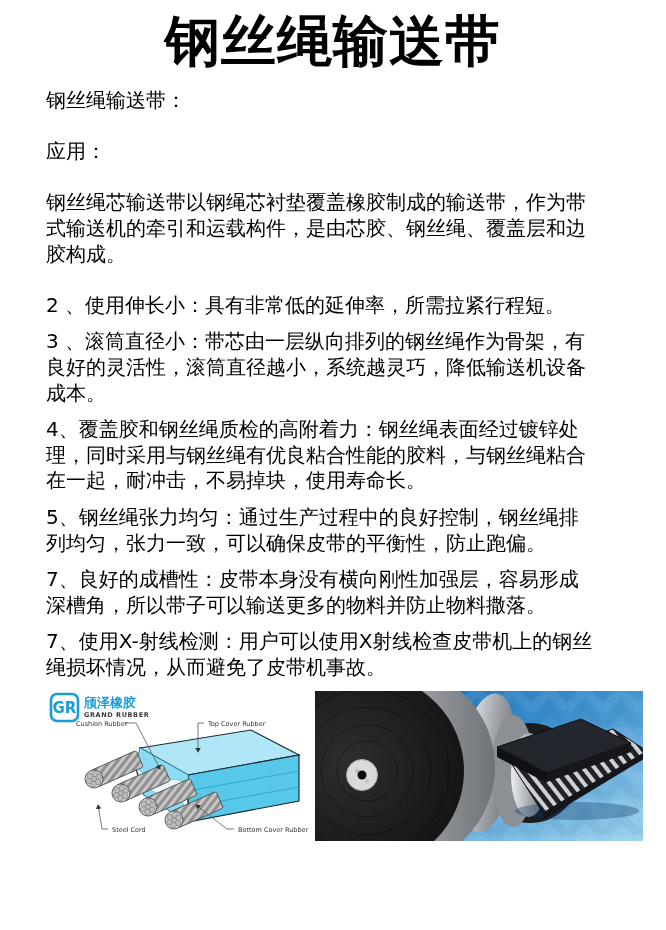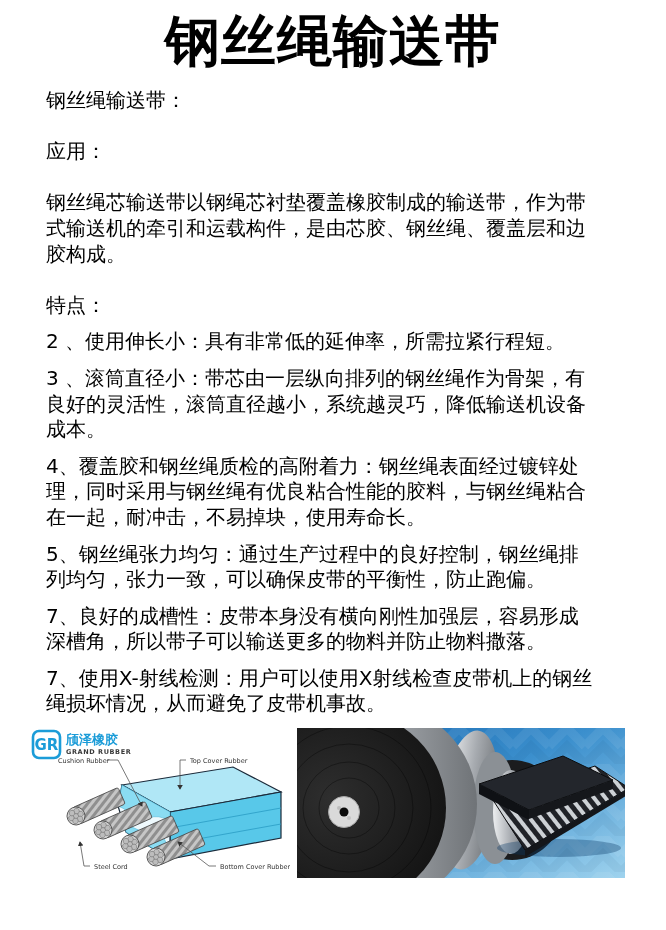--- a/index.html
+++ b/index.html
@@ -13,35 +13,34 @@
   }
   .content{
     width:574px;margin-left:35px;
     font-size:20px;line-height:25.6px;
     line-break:anywhere;overflow-wrap:anywhere;
   }
   .content p{margin:11px;}
   .content p.gap{margin-bottom:25.6px;}
   .media-row{
     display:flex;align-items:flex-start;gap:7px;
-    margin:8px 0 0 30px;
+    margin:8px 0 0 48px;
   }
   .media-row svg{display:block;}
   .lbl{font-size:6.5px;fill:#333;}
 </style>
 </head>
 <body>
 
 <h1 class="page-title">钢丝绳输送带</h1>
 
 <div class="content">
   <p class="gap">钢丝绳输送带：</p>
   <p class="gap">应用：</p>
   <p class="gap"> 钢丝绳芯输送带以钢绳芯衬垫覆盖橡胶制成的输送带，作为带式输送机的牵引和运载构件，是由芯胶、钢丝绳、覆盖层和边胶构成。</p>
-  <p>特点：</p>
   <p>2 、使用伸长小：具有非常低的延伸率，所需拉紧行程短。</p>
   <p>3 、滚筒直径小：带芯由一层纵向排列的钢丝绳作为骨架，有良好的灵活性，滚筒直径越小，系统越灵巧，降低输送机设备成本。</p>
   <p>4、覆盖胶和钢丝绳质检的高附着力：钢丝绳表面经过镀锌处理，同时采用与钢丝绳有优良粘合性能的胶料，与钢丝绳粘合在一起，耐冲击，不易掉块，使用寿命长。</p>
   <p>5、钢丝绳张力均匀：通过生产过程中的良好控制，钢丝绳排列均匀，张力一致，可以确保皮带的平衡性，防止跑偏。</p>
   <p>7、良好的成槽性：皮带本身没有横向刚性加强层，容易形成深槽角，所以带子可以输送更多的物料并防止物料撒落。</p>
   <p>7、使用X-射线检测：用户可以使用X射线检查皮带机上的钢丝绳损坏情况，从而避免了皮带机事故。</p>
 </div>
 
 <div class="media-row">
 

